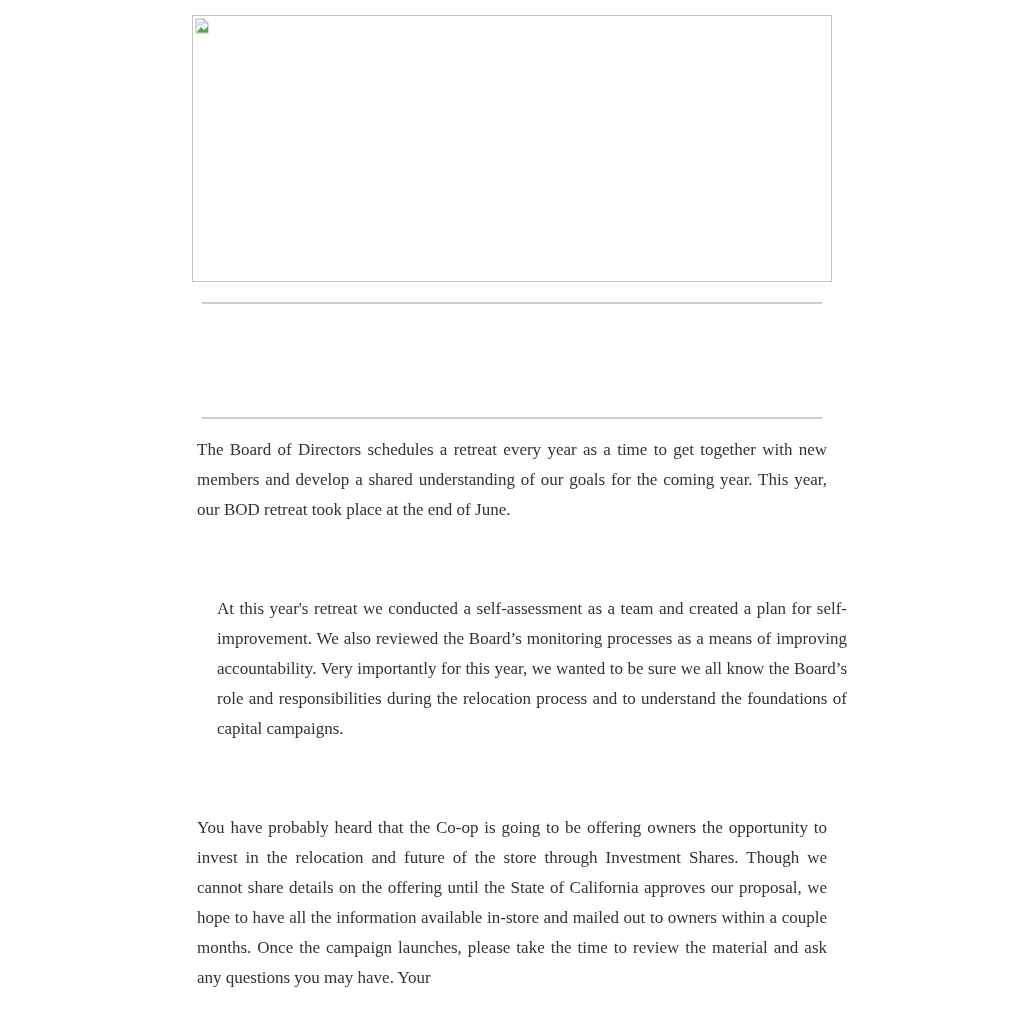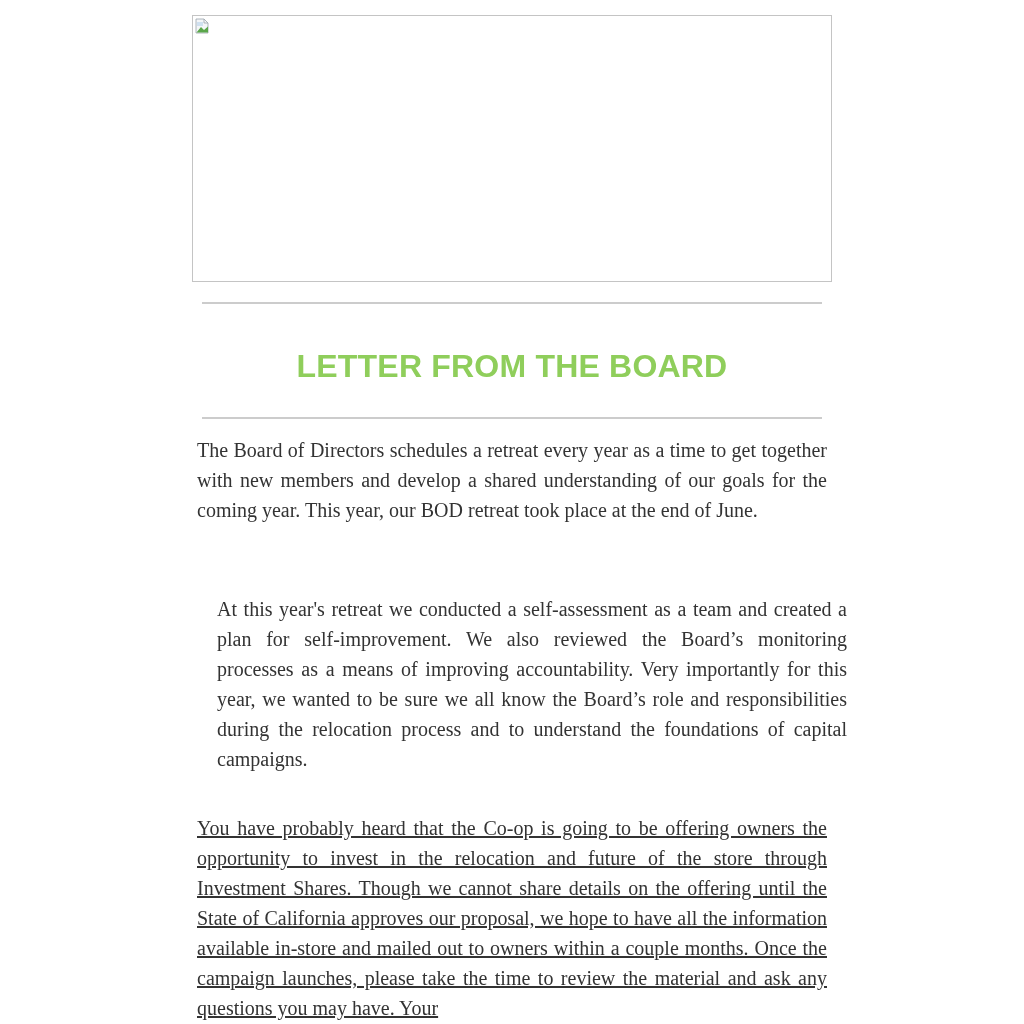--- a/index.html
+++ b/index.html
@@ -53,47 +53,46 @@
       line-height: 40px;
       color: #8fce5b;
       margin: 0;
       letter-spacing: 0.2px;
     }
     .body-text {
       position: absolute;
       left: 197px;
       width: 630px;
       font-family: "Liberation Serif", "DejaVu Serif", serif;
-      font-size: 20px;
+      font-size: 17px;
       line-height: 30px;
       color: #333333;
       text-align: justify;
       margin: 0;
     }
     .p1 { top: 435px; }
     .p2 { top: 594px; margin-left: 20px; }
-    .p3 { top: 813px; text-decoration: underline; }
+    .p3 { top: 813px; }
   </style>
 </head>
 <body>
 
 <div class="page">
 
   <div class="hero-image">
     <svg class="broken-img-icon" viewBox="0 0 14 16">
       <path d="M1 1 H9 L13 5 V15 H1 Z" fill="#f4f6f8" stroke="#9aa3ab" stroke-width="0.8"></path>
       <path d="M9 1 V5 H13" fill="none" stroke="#9aa3ab" stroke-width="0.8"></path>
       <rect x="2" y="4" width="6" height="4" fill="#cfe0f0"></rect>
       <path d="M1.5 14.5 L6 9 L9 12 L13 8.5 V14.5 Z" fill="#5aa64a"></path>
     </svg>
   </div>
 
   <div class="rule rule-top"></div>
 
-  <h1 class="title">LETTER FROM THE BOARD</h1>
 
   <div class="rule rule-bottom"></div>
 
   <p class="body-text p1">The Board of Directors schedules a retreat every year as a time to get together with new members and develop a shared understanding of our goals for the coming year. This year, our BOD retreat took place at the end of June.</p>
   <p class="body-text p2">At this year's retreat we conducted a self-assessment as a team and created a plan for self-improvement. We also reviewed the Board’s monitoring processes as a means of improving accountability. Very importantly for this year, we wanted to be sure we all know the Board’s role and responsibilities during the relocation process and to understand the foundations of capital campaigns.</p>
   <p class="body-text p3">You have probably heard that the Co-op is going to be offering owners the opportunity to invest in the relocation and future of the store through Investment Shares. Though we cannot share details on the offering until the State of California approves our proposal, we hope to have all the information available in-store and mailed out to owners within a couple months. Once the campaign launches, please take the time to review the material and ask any questions you may have. Your</p>
 
 </div>
 
 </body></html>

